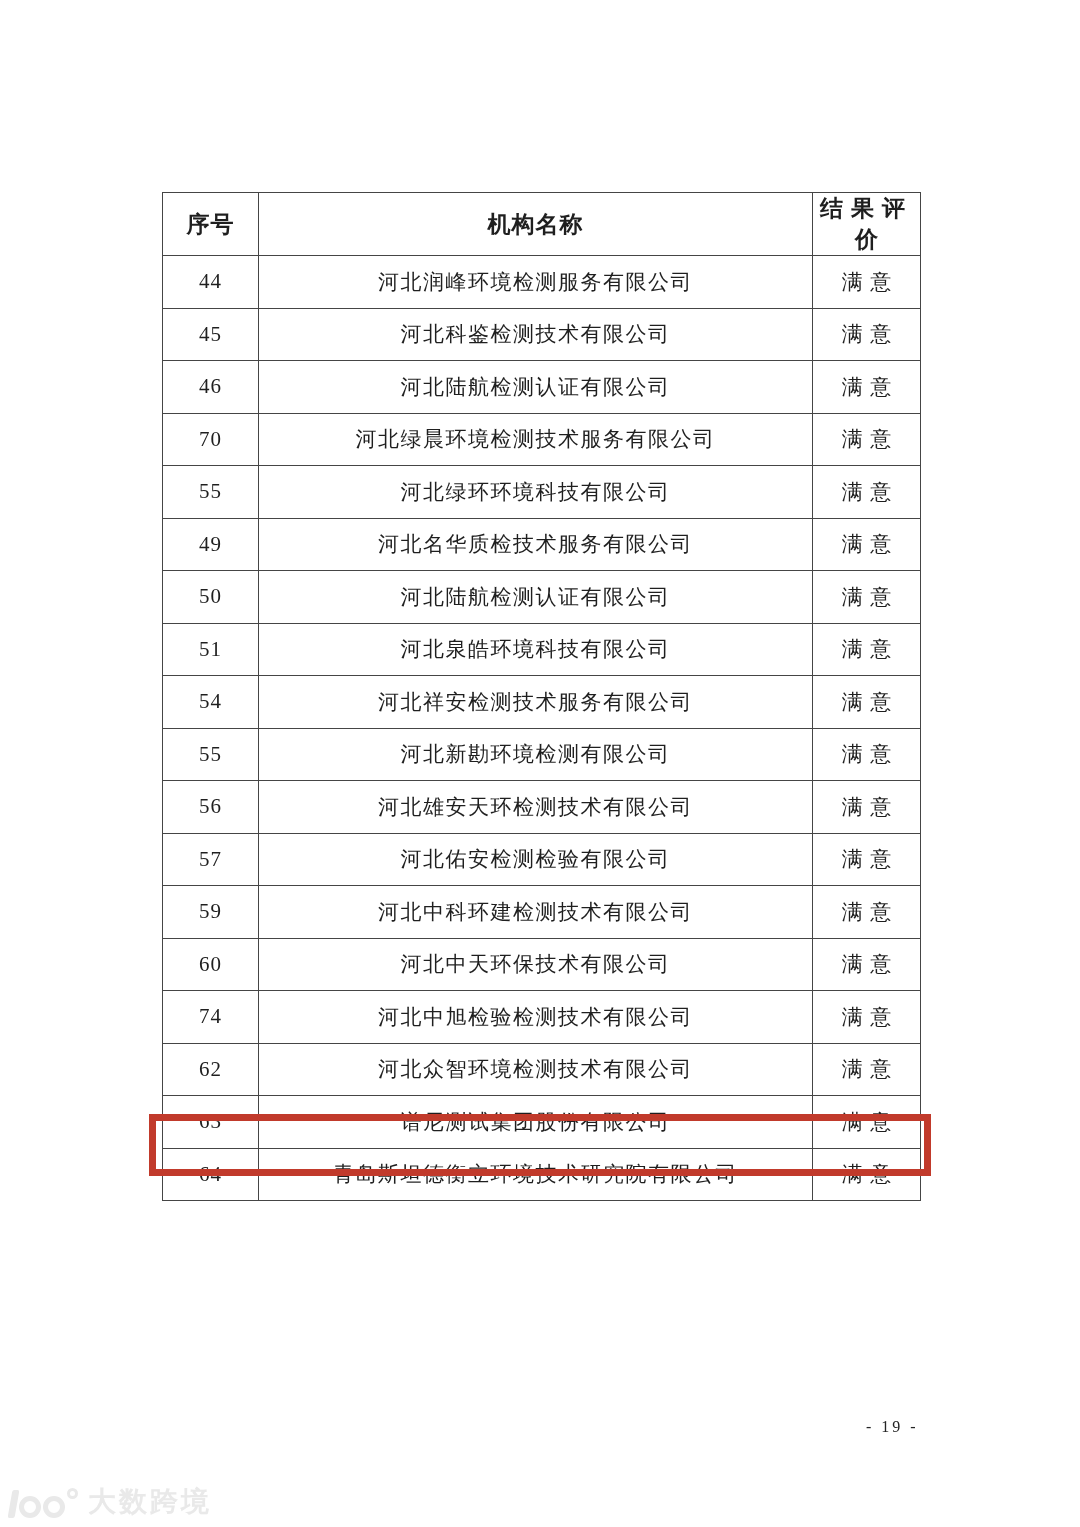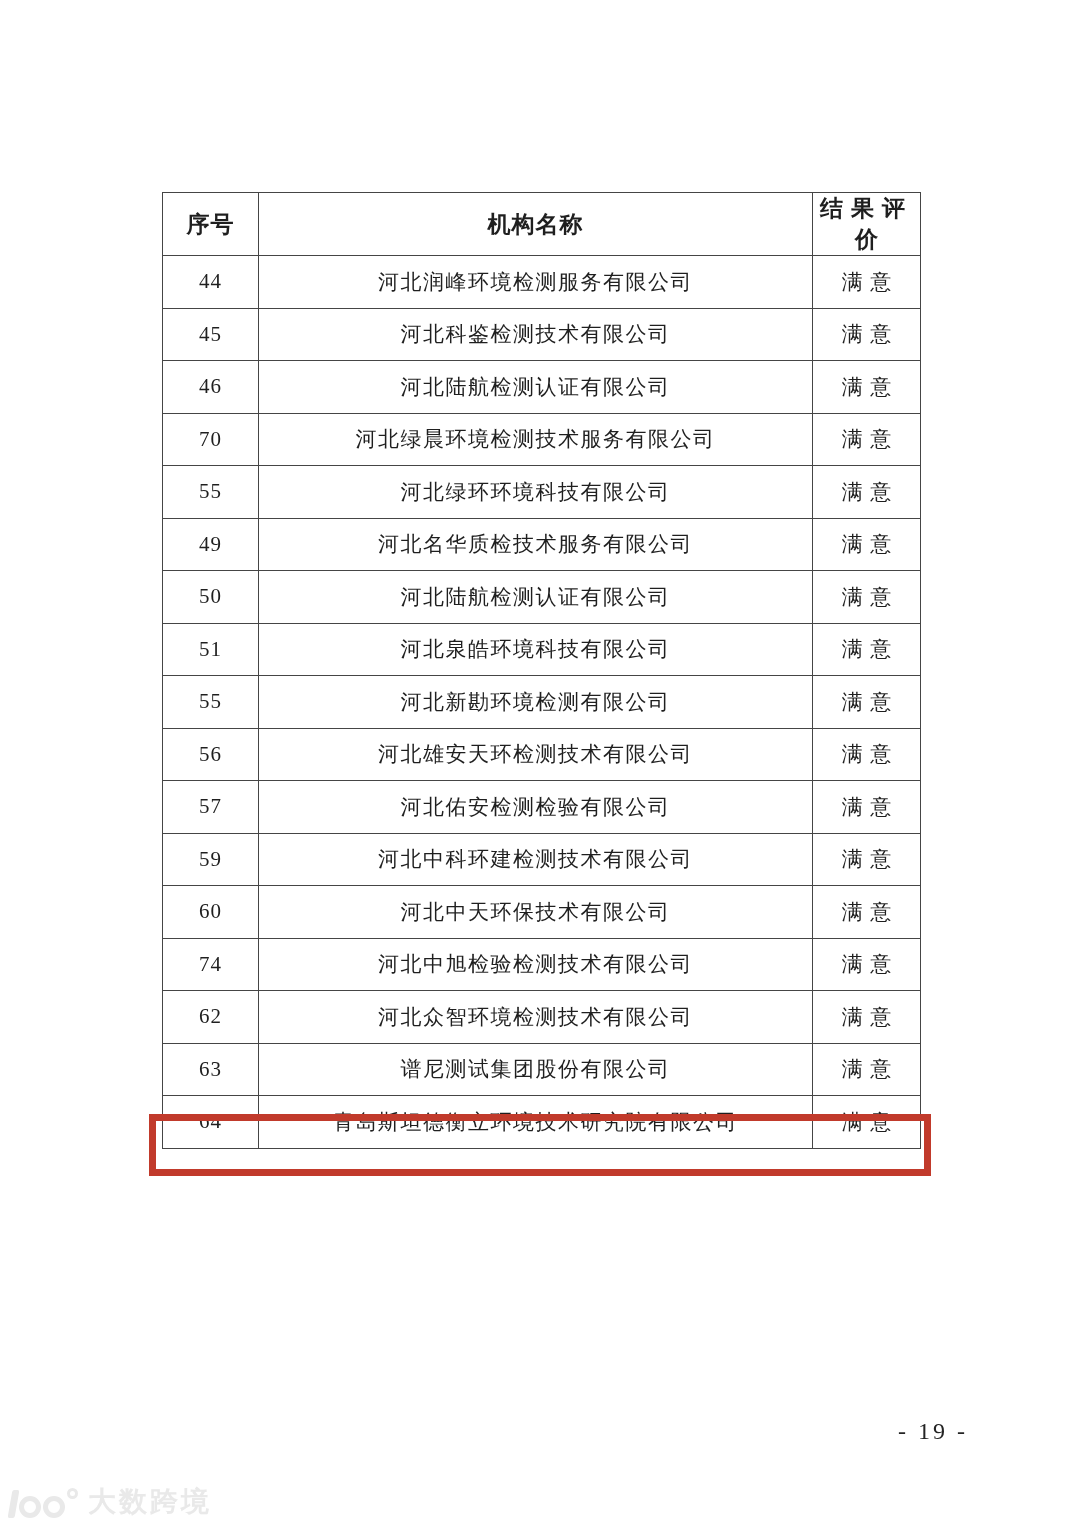--- a/index.html
+++ b/index.html
@@ -47,22 +47,22 @@
     position:absolute;
     left:149px;top:1114px;
     width:782px;height:62px;
     border:7px solid #c13a2b;
     box-sizing:border-box;
     pointer-events:none;
     background:transparent;
   }
   .page-number{
     position:absolute;
-    left:898px;top:1418px;
-    font-size:24px;
+    left:866px;top:1418px;
+    font-size:16px;
     letter-spacing:3px;
     color:#242424;
     white-space:pre;
   }
   .watermark{
     position:absolute;
     left:10px;top:1483px;
     display:flex;
     align-items:center;
     gap:10px;
@@ -144,20 +144,25 @@
       <td class="cell-no">50</td>
       <td class="cell-name"><span>河北陆航检测认证有限公司</span></td>
       <td class="cell-result"><span>满意</span></td>
     </tr>
         <tr>
       <td class="cell-no">51</td>
       <td class="cell-name"><span>河北泉皓环境科技有限公司</span></td>
       <td class="cell-result"><span>满意</span></td>
     </tr>
         <tr>
+      <td class="cell-no">54</td>
+      <td class="cell-name"><span>河北祥安检测技术服务有限公司</span></td>
+      <td class="cell-result"><span>满意</span></td>
+    </tr>
+        <tr>
       <td class="cell-no">55</td>
       <td class="cell-name"><span>河北新勘环境检测有限公司</span></td>
       <td class="cell-result"><span>满意</span></td>
     </tr>
         <tr>
       <td class="cell-no">56</td>
       <td class="cell-name"><span>河北雄安天环检测技术有限公司</span></td>
       <td class="cell-result"><span>满意</span></td>
     </tr>
         <tr>

